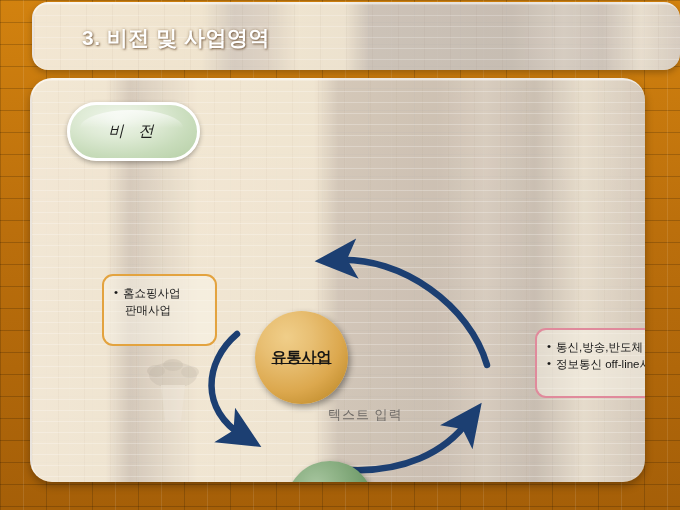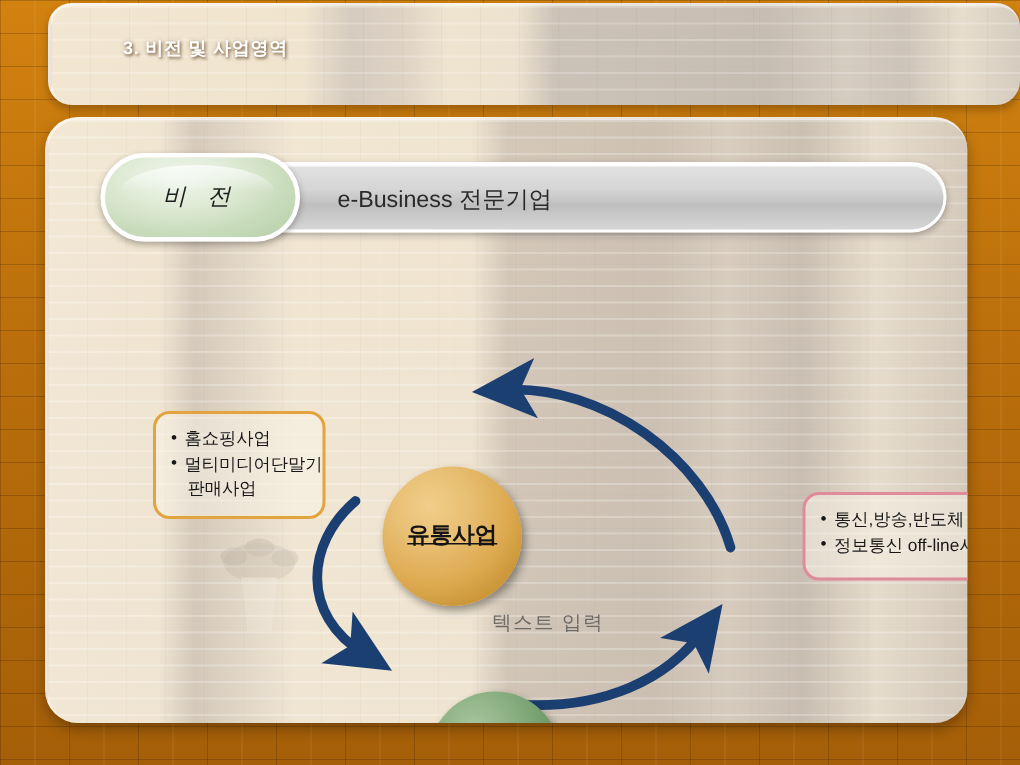--- a/index.html
+++ b/index.html
@@ -51,21 +51,21 @@
   }
   #header-panel .htex{
     position:absolute; inset:0;
     background-image:
       linear-gradient(180deg, rgba(255,255,255,.22) 0 1px, rgba(0,0,0,0) 1px 11px),
       linear-gradient(90deg, rgba(120,100,80,.05) 0 1px, rgba(0,0,0,0) 1px 26px);
     background-size:100% 11px, 26px 22px;
   }
   #slide-title{
     position:absolute; left:48px; top:20px;
-    font-size:12px; font-weight:bold; color:#ffffff;
+    font-size:21px; font-weight:bold; color:#ffffff;
     letter-spacing:.5px;
     text-shadow:1px 1px 2px rgba(90,60,30,.65), 0 0 3px rgba(120,90,50,.5);
     white-space:nowrap;
   }
 
   
   #main-panel{
     position:absolute; left:30px; top:78px; width:615px; height:404px;
     border-radius:22px;
     background:
@@ -155,21 +155,21 @@
   .callout{
     position:absolute; border-radius:11px;
     background:rgba(250,245,233,.50);
     font-size:11.5px; color:#171717; line-height:1.45;
     padding:9px 10px 8px 10px;
   }
   .callout .li{ white-space:nowrap; position:relative; padding-left:9px; }
   .callout .li:before{ content:"\2022"; position:absolute; left:0; top:-1px; }
   .callout .sub{ white-space:nowrap; padding-left:11px; }
   #callout-distribution{ left:70px; top:194px; width:115px; height:72px; border:2px solid #e3a33f; }
-  #callout-telecom{ left:503px; top:248px; width:146px; height:59px; border:2px solid #e08a9c; }
+  #callout-telecom{ left:503px; top:248px; width:146px; height:70px; border:2px solid #e08a9c; }
 
   #center-label{
     position:absolute; left:296px; top:326px;
     font-size:13px; color:#6e6a66; letter-spacing:1px; white-space:nowrap;
   }
 
   #arrow-layer{ position:absolute; left:0; top:0; width:615px; height:404px; pointer-events:none; }
 </style>
 </head>
 <body>
@@ -185,23 +185,20 @@
   <div class="mtex"></div>
 
   <svg id="plant-watermark" viewBox="0 0 62 70">
     <ellipse cx="31" cy="20" rx="24" ry="13" fill="#9b9287" opacity=".55"></ellipse>
     <ellipse cx="14" cy="16" rx="9" ry="6" fill="#8e8478" opacity=".5"></ellipse>
     <ellipse cx="48" cy="17" rx="9" ry="6" fill="#8e8478" opacity=".5"></ellipse>
     <ellipse cx="31" cy="10" rx="10" ry="6" fill="#877d72" opacity=".5"></ellipse>
     <path d="M19 30 L43 30 L39 66 L23 66 Z" fill="#f3efe6" opacity=".85"></path>
   </svg>
 
-  <div id="vision-bar">
-    <div id="vision-bar-text">e-Business 전문기업</div>
-  </div>
   <div id="vision-label-pill">
     <span id="vision-label-text">비 전</span>
   </div>
 
   <svg id="arrow-layer" viewBox="0 0 615 404">
     <defs>
       <marker id="ah" markerWidth="7" markerHeight="7" refX="3.3" refY="3.5" orient="auto" markerUnits="strokeWidth">
         <path d="M0,0.4 L6.6,3.5 L0,6.6 L1.6,3.5 Z" fill="#1c3f72"></path>
       </marker>
     </defs>
@@ -217,21 +214,20 @@
     <span>유통사업</span>
   </div>
   <div id="node-internet" class="node-circle">
     
   </div>
 
   <div id="center-label">텍스트 입력</div>
 
   <div id="callout-distribution" class="callout">
     <div class="li">홈쇼핑사업</div>
-    <div class="li">멀티미디어단말기</div>
     <div class="sub">판매사업</div>
   </div>
 
   <div id="callout-telecom" class="callout">
     <div class="li">통신,방송,반도체</div>
     <div class="li">정보통신 off-line사업</div>
   </div>
 
 </div>
 

